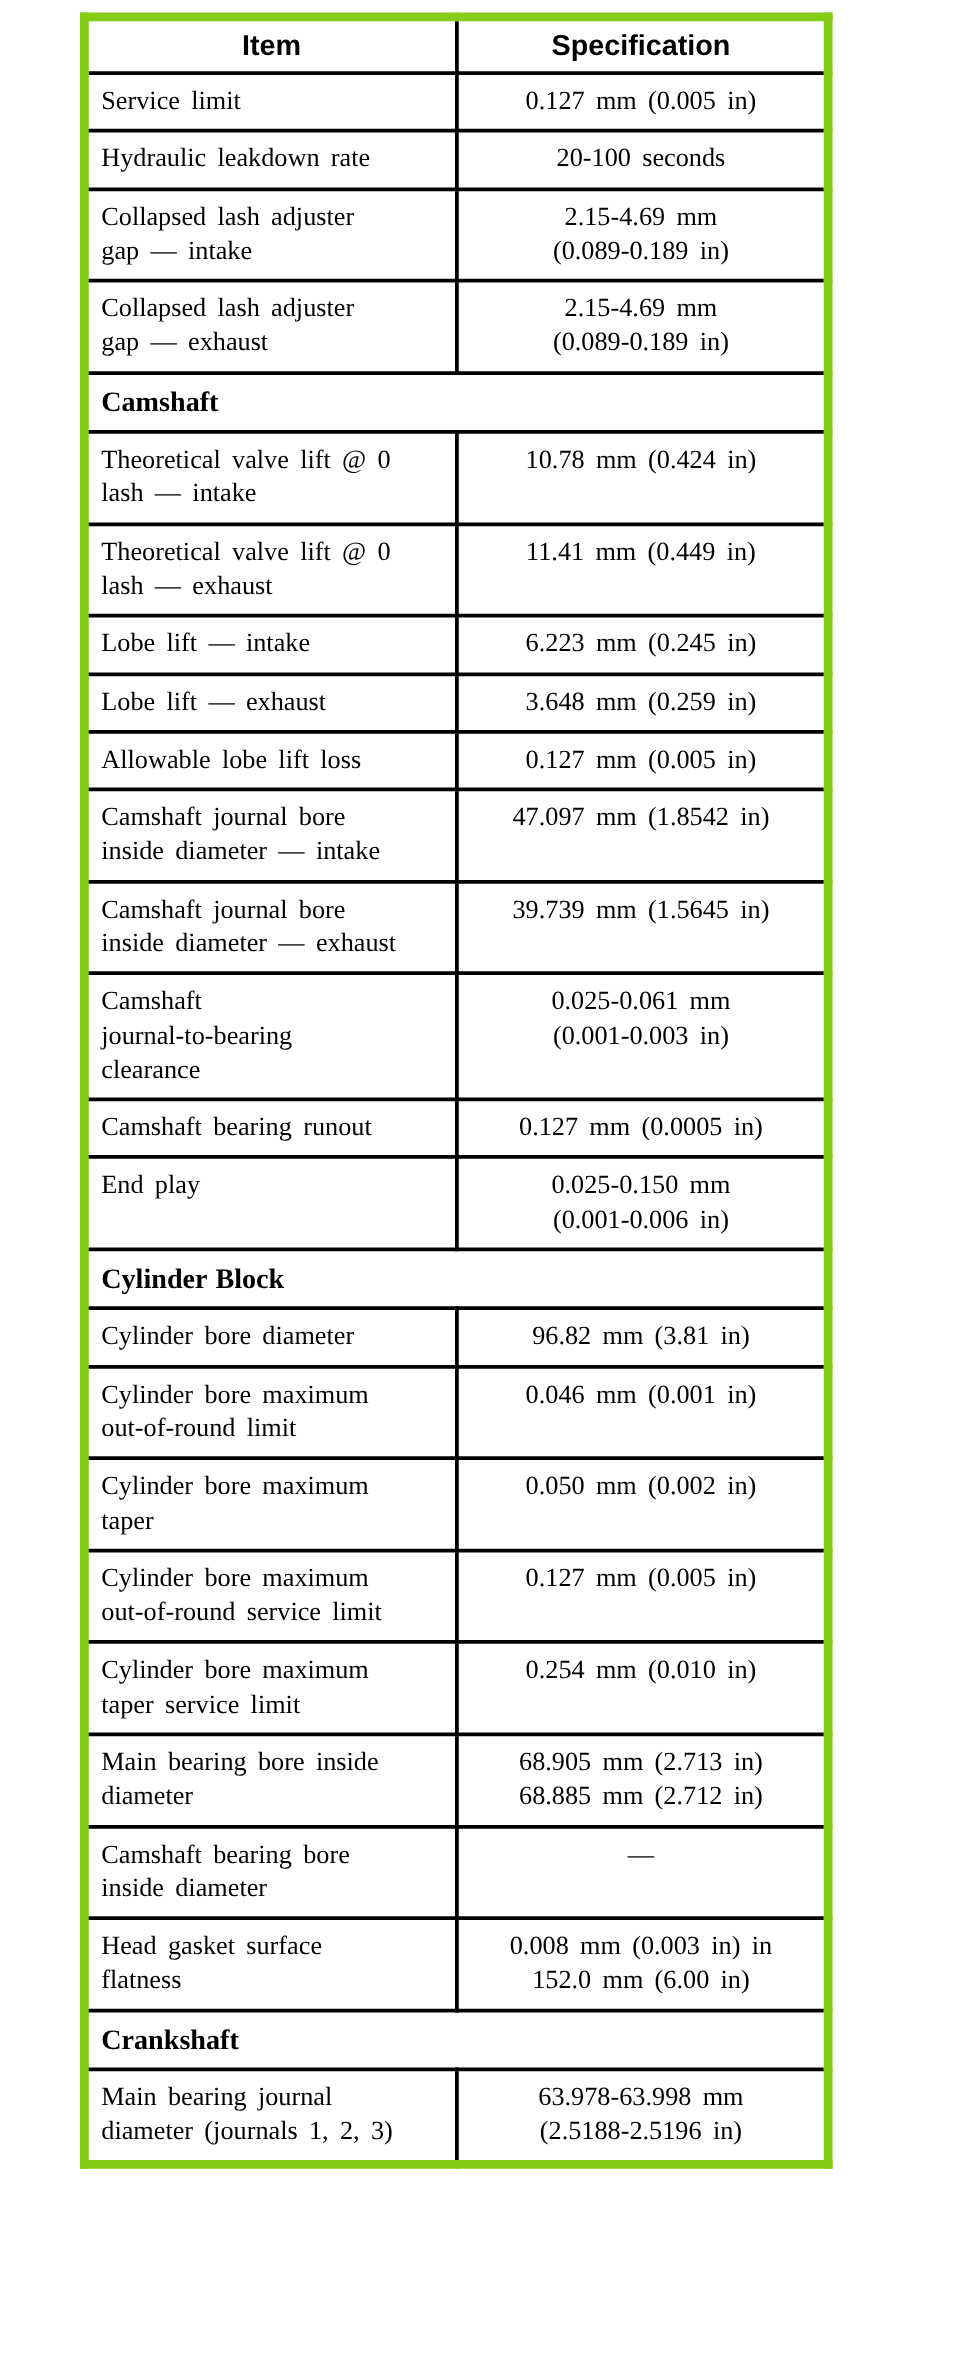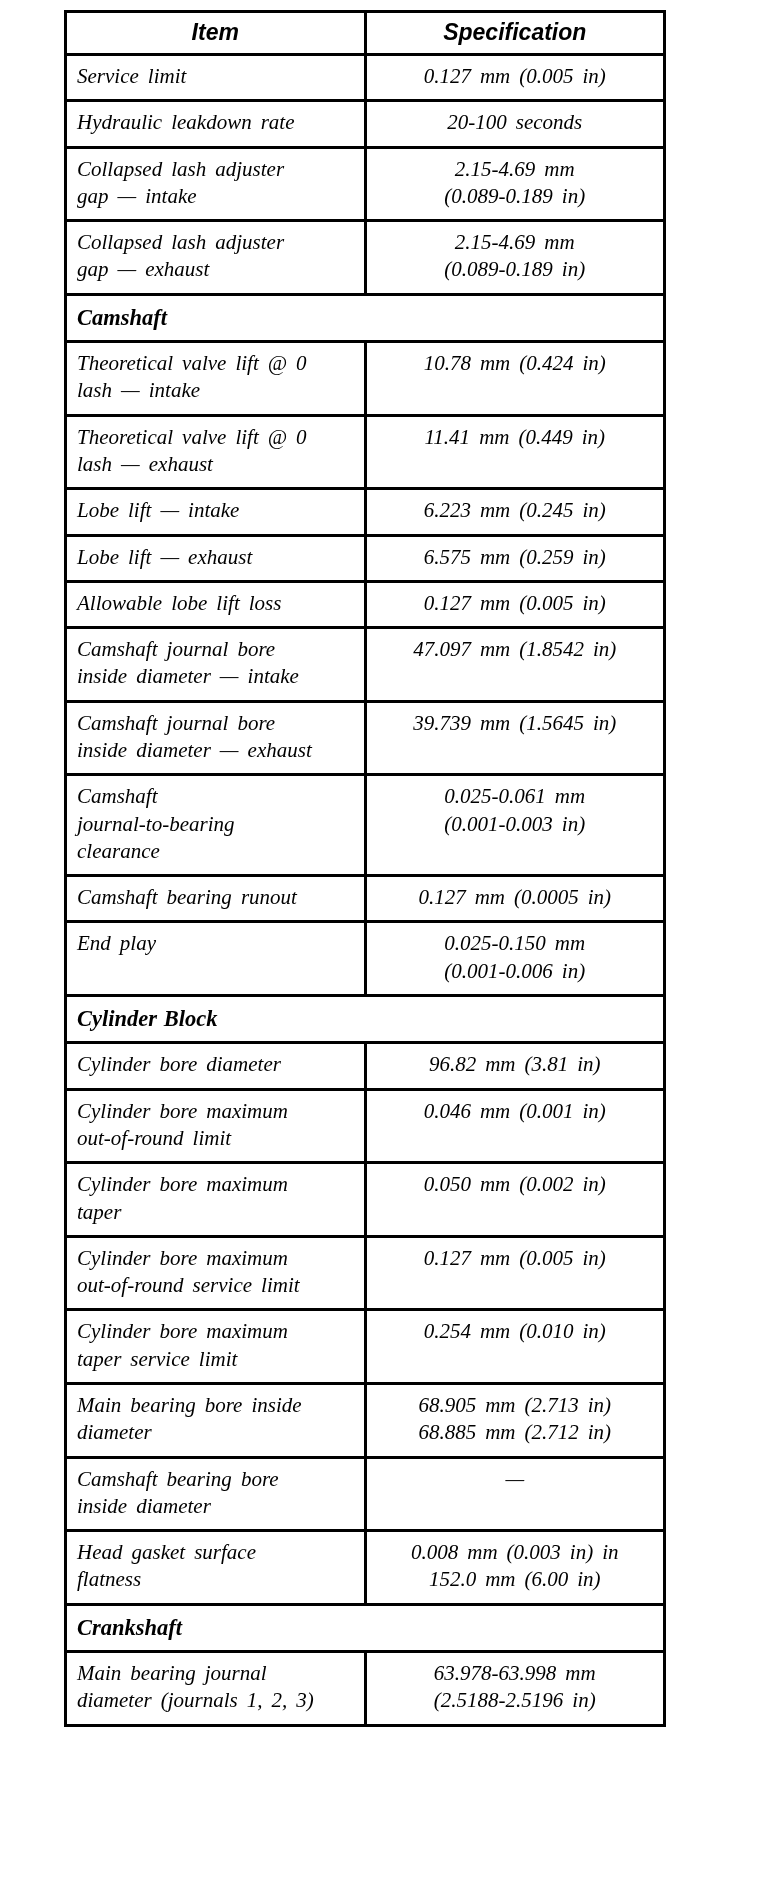--- a/index.html
+++ b/index.html
@@ -18,22 +18,21 @@
     font-family: "Liberation Sans", sans-serif;
     font-weight: bold;
     font-size: 25px;
     margin: 2px 0 13px 2px;
     letter-spacing: -0.2px;
   }
   table.spec-table {
     border-collapse: collapse;
     table-layout: fixed;
     width: 602px;
-    border: 2px solid #84cc16;
-    font-style: italic;
+    border: 7px solid #84cc16;
   }
   table.spec-table col { width: 50%; }
   table.spec-table th,
   table.spec-table td {
     border: 3px solid #000;
   }
   thead th {
     font-family: "Liberation Sans", sans-serif;
     font-weight: bold;
     font-size: 23px;
@@ -112,21 +111,21 @@
           <td class="item-cell">Theoretical valve lift @ 0
 lash — exhaust</td>
           <td class="spec-cell">11.41 mm (0.449 in)</td>
         </tr>
         <tr>
           <td class="item-cell">Lobe lift — intake</td>
           <td class="spec-cell">6.223 mm (0.245 in)</td>
         </tr>
         <tr>
           <td class="item-cell">Lobe lift — exhaust</td>
-          <td class="spec-cell">6.575 mm (0.259 in)</td>
+          <td class="spec-cell">3.648 mm (0.259 in)</td>
         </tr>
         <tr>
           <td class="item-cell">Allowable lobe lift loss</td>
           <td class="spec-cell">0.127 mm (0.005 in)</td>
         </tr>
         <tr>
           <td class="item-cell">Camshaft journal bore
 inside diameter — intake</td>
           <td class="spec-cell">47.097 mm (1.8542 in)</td>
         </tr>

